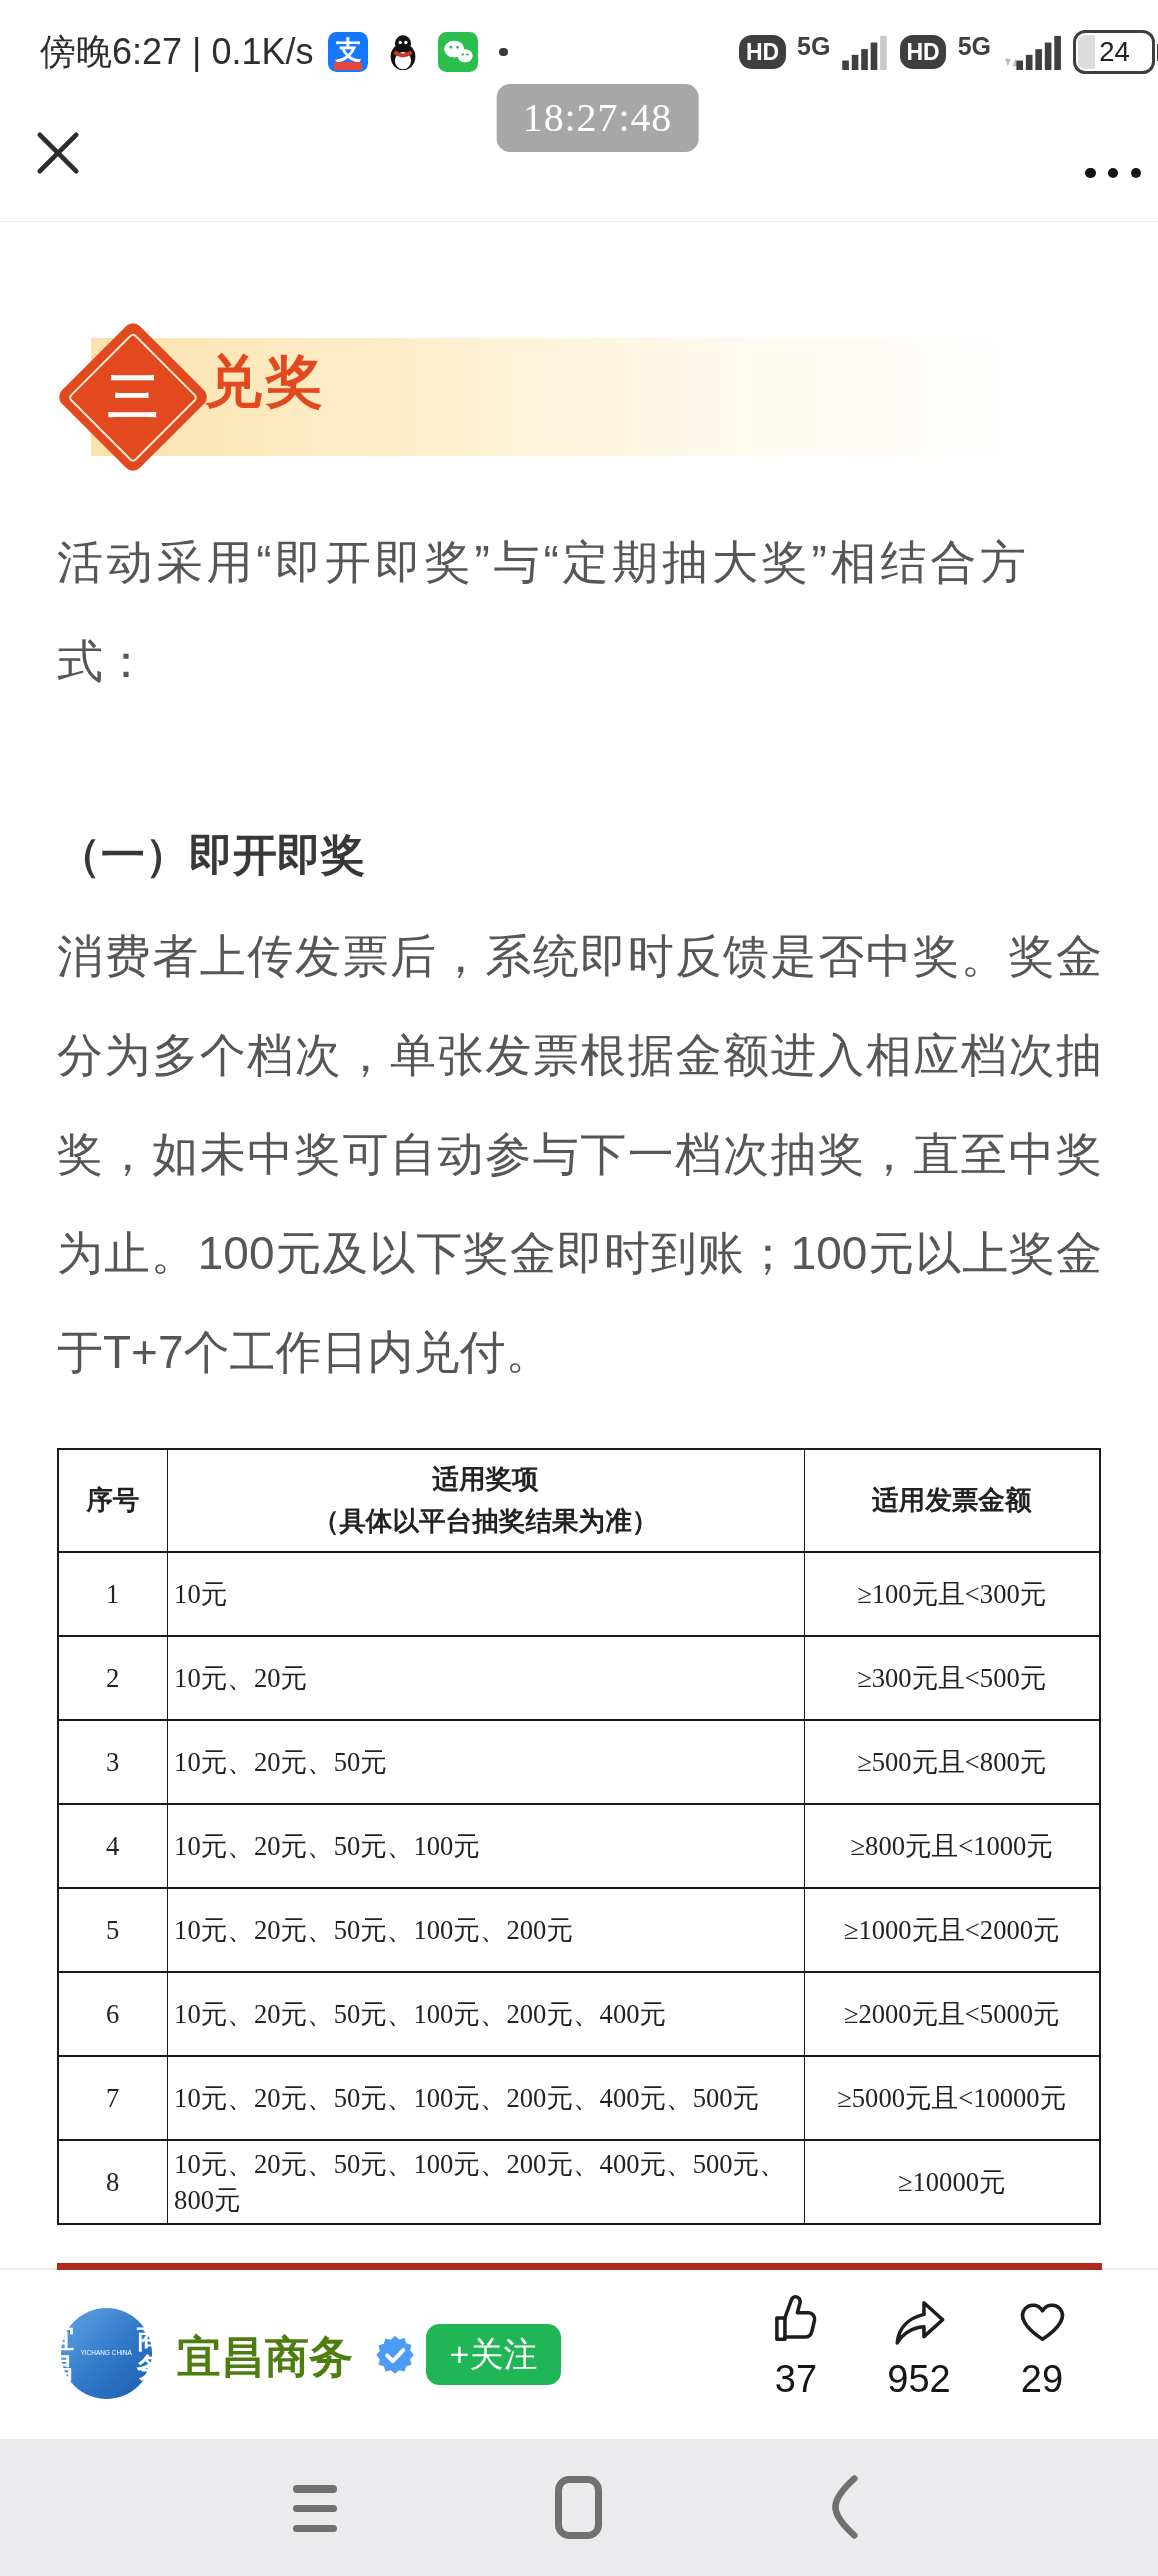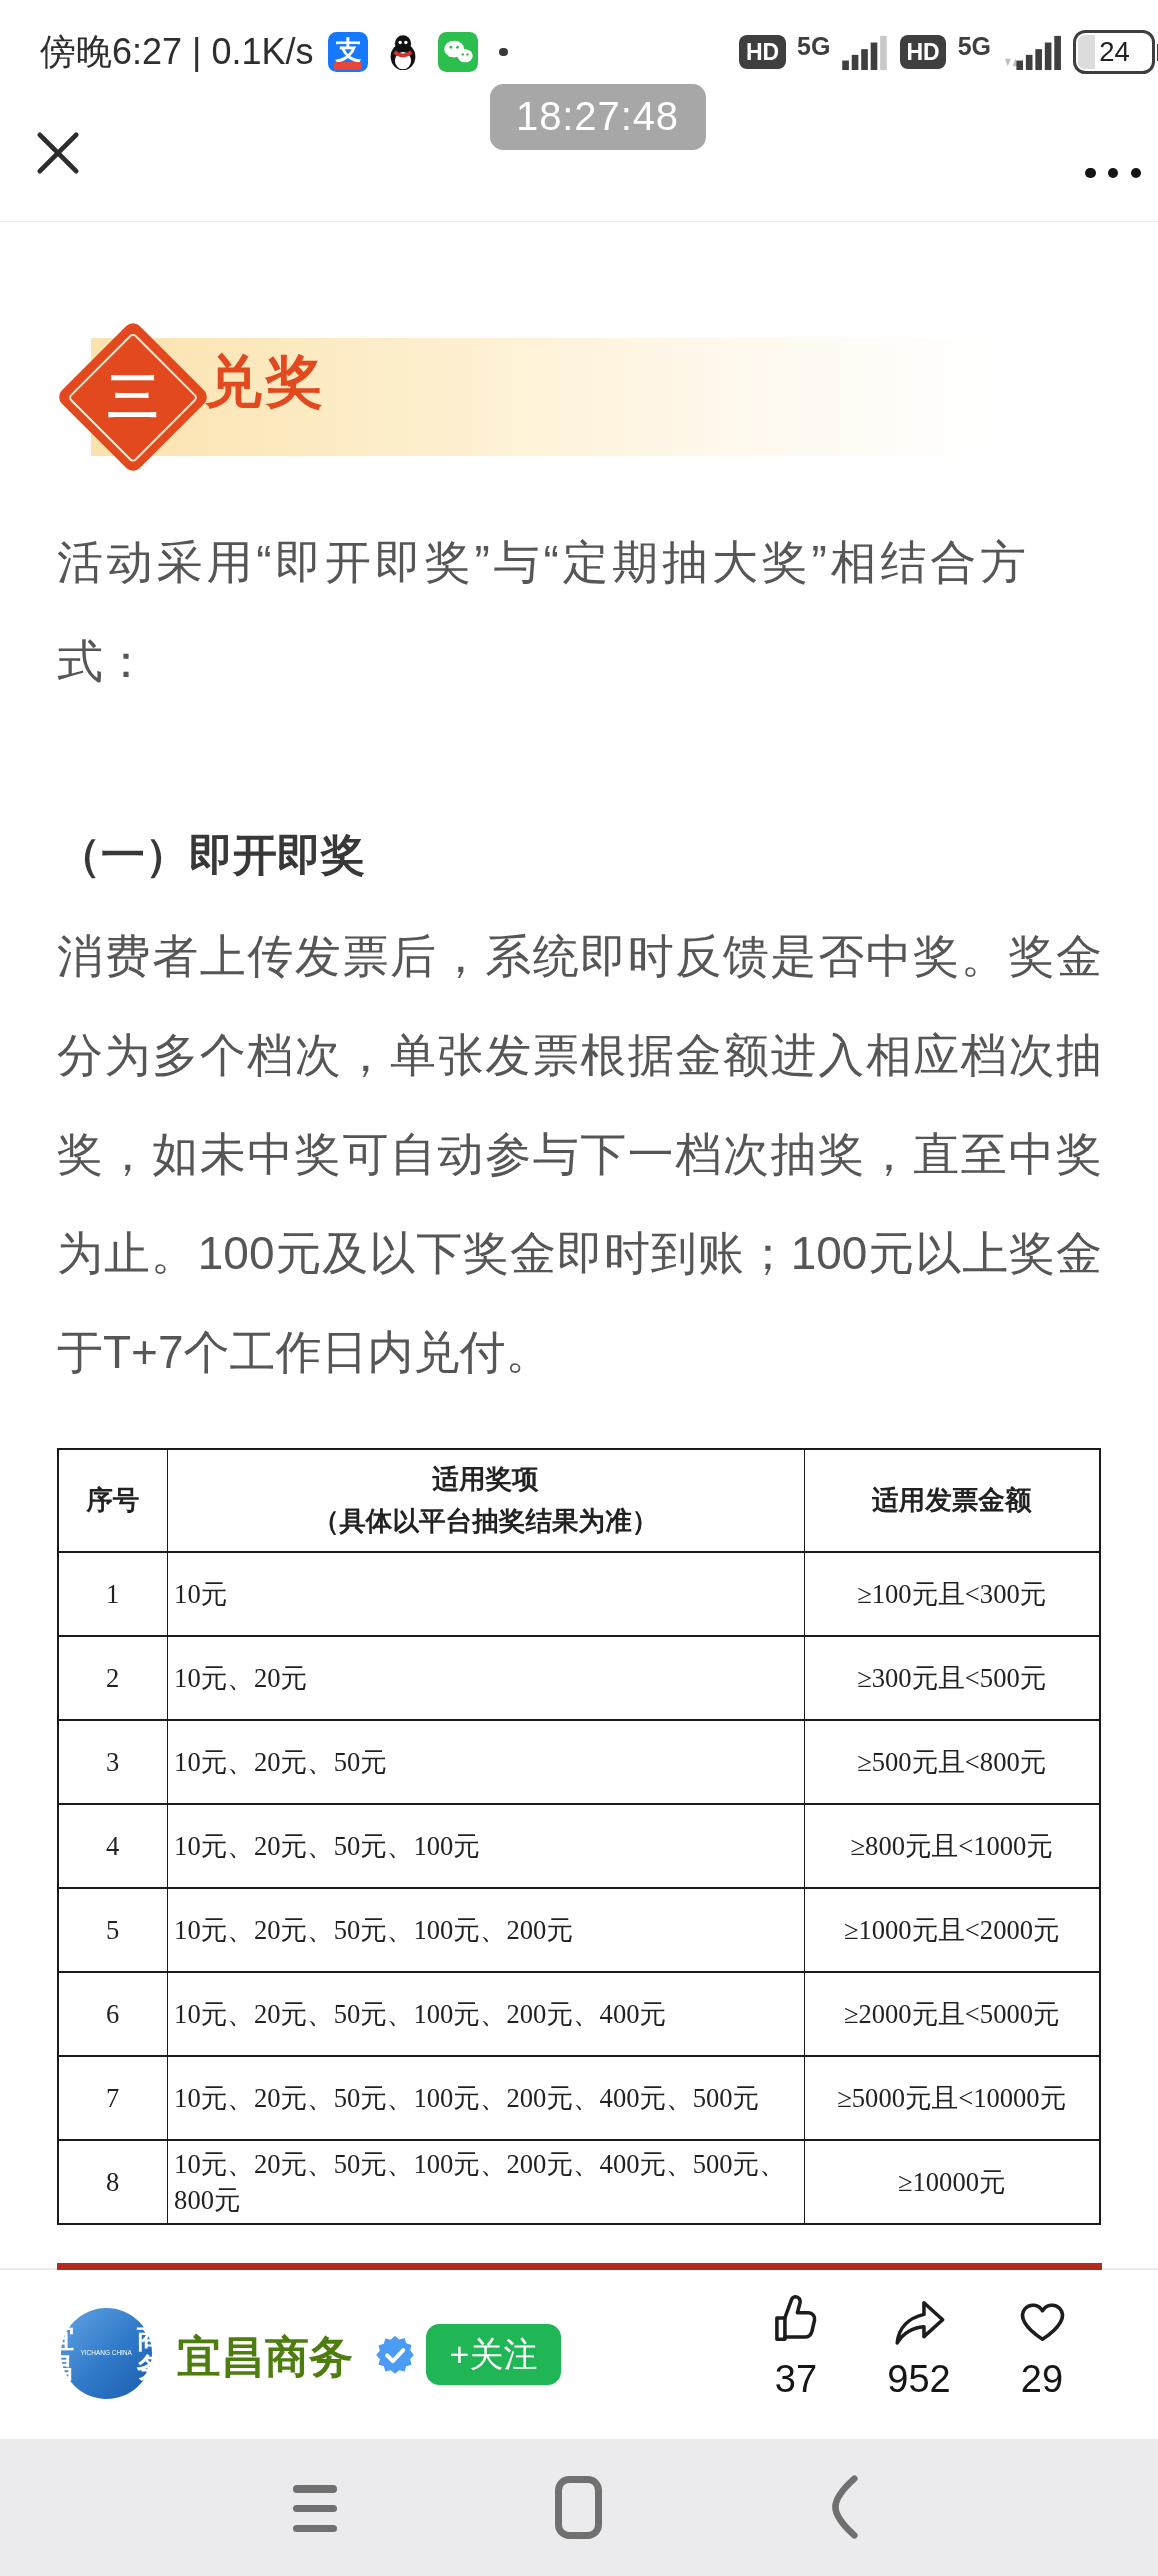--- a/index.html
+++ b/index.html
@@ -12,33 +12,33 @@
   .sb-left{display:flex;align-items:center;gap:15px;}
   .sb-time{font-size:36px;color:#2e2e2e;font-weight:500;white-space:nowrap;}
   .app-ico{width:40px;height:40px;border-radius:8.5px;position:relative;flex:0 0 auto;}
   .alipay{background:#1677ff;display:flex;align-items:center;justify-content:center;}
   .alipay .zhi{color:#fff;font-size:26px;font-weight:bold;line-height:1;margin-top:-3.8px;}
   .alipay .ribbon{position:absolute;bottom:1.9px;left:15%;width:70%;height:8.5px;background:#e5483a;border-radius:1.9px;}
   .wechat{background:#2dbf4e;}
   .sb-dot{width:8.5px;height:8.5px;border-radius:50%;background:#3a3a3a;margin-left:5.7px;}
   .sb-right{display:flex;align-items:center;gap:11.4px;}
   .hd-badge{background:#3f3f3f;color:#fff;font-weight:bold;font-size:23px;line-height:1;
-    padding:5.7px 6.6px;border-radius:8px;}
+    padding:5.7px 6.6px;border-radius:13px;}
   .net-group{display:flex;align-items:flex-end;gap:12px;}
   .net-label{font-size:25px;font-weight:bold;color:#3f3f3f;align-self:flex-start;line-height:1;}
   .battery{position:relative;width:82px;height:44px;border:3.8px solid #3f3f3f;border-radius:12.3px;
     display:flex;align-items:center;justify-content:center;box-sizing:border-box;}
   .battery-fill{position:absolute;left:1.9px;top:1.9px;bottom:1.9px;width:22%;background:#dcdcdc;border-radius:6.6px 0 0 6.6px;}
   .battery-num{position:relative;font-size:27.5px;color:#222;line-height:1;}
   .battery-nub{width:5.7px;height:17px;background:#3f3f3f;border-radius:0 3.8px 3.8px 0;margin-left:1.9px;}
 
   
   .toast{position:absolute;top:84px;left:50%;transform:translateX(-50%);background:#a7a7a7;
     color:#fff;font-size:40px;padding:10.4px 26.6px;border-radius:13.3px;z-index:5;
-    font-family:Liberation Sans, sans-serif;letter-spacing:0.9px;}
+    font-family:Liberation Serif, serif;letter-spacing:0.9px;}
 
   
   .app-bar{position:absolute;top:104px;left:0;right:0;height:117px;border-bottom:1.9px solid #ededed;background:#fff;}
   .close-btn{position:absolute;left:36px;top:26.6px;width:44px;height:44px;cursor:pointer;}
   .more-btn{position:absolute;right:54px;top:47px;display:flex;gap:12.3px;align-items:center;height:44px;cursor:pointer;}
   .more-btn i{width:10.4px;height:10.4px;border-radius:50%;background:#151515;}
 
   
   .section-band{position:absolute;top:338px;left:91px;right:57px;height:118px;
     background:linear-gradient(90deg,#fbe2ae 0%,#fdeecb 30%,#fff9ee 62%,#ffffff 88%);}

